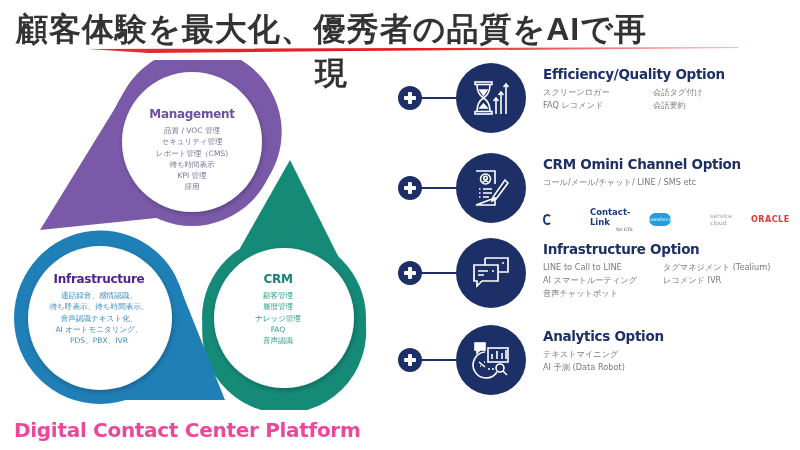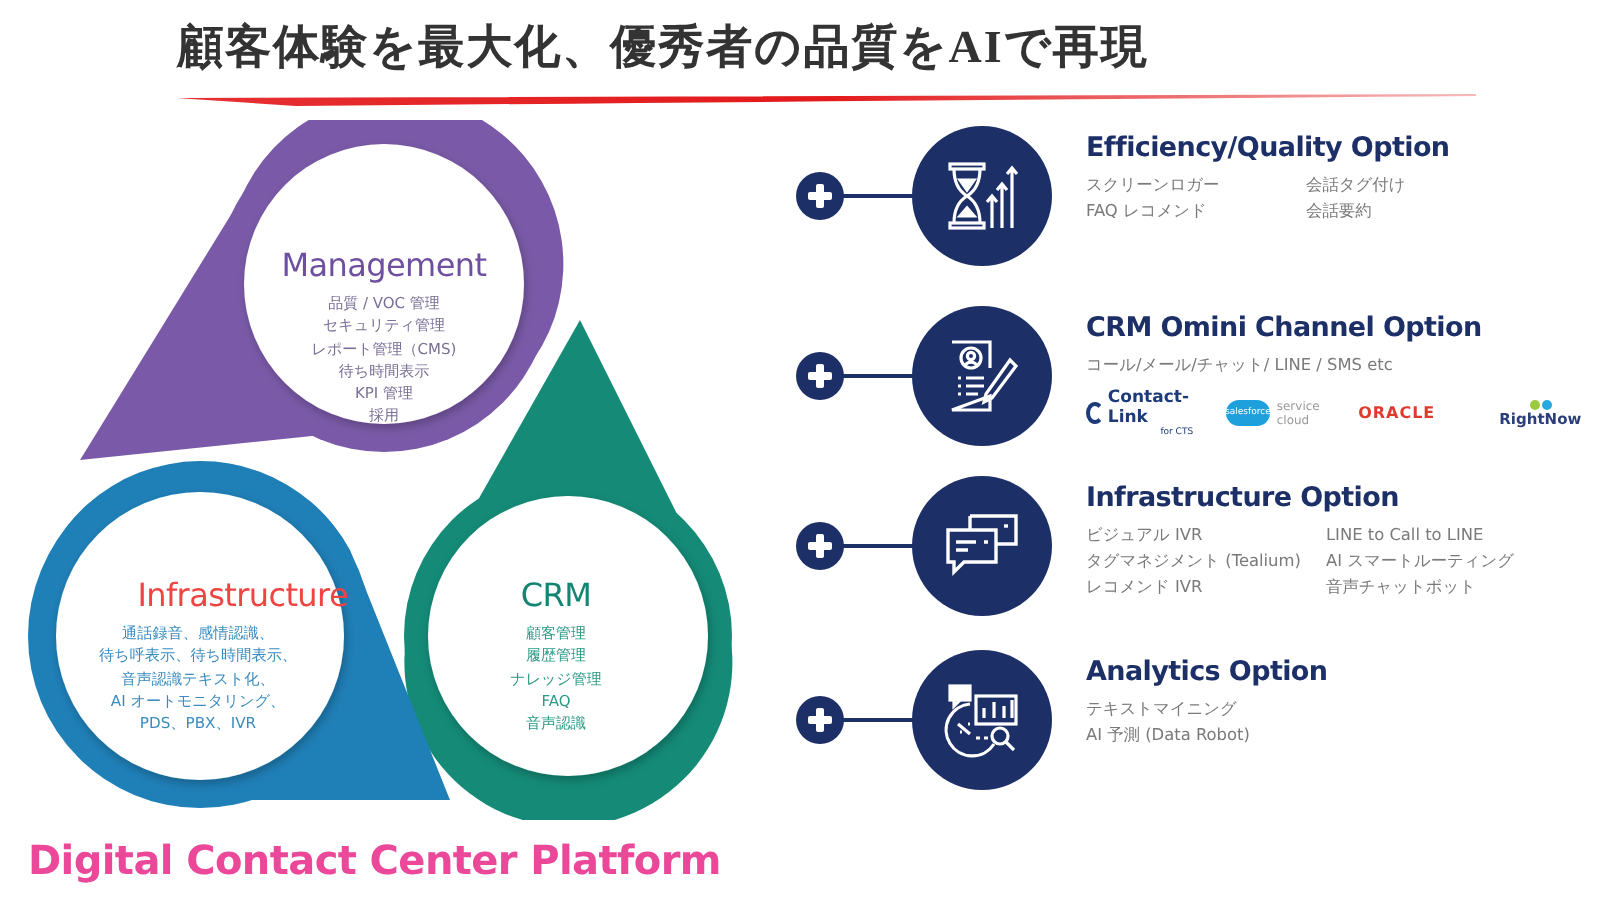--- a/index.html
+++ b/index.html
@@ -1,43 +1,43 @@
 <!DOCTYPE html>
 <html><head>
 <meta charset="utf-8">
 <style>
   * { box-sizing: border-box; margin: 0; padding: 0; }
   html, body { width: 800px; height: 450px; background: #ffffff; overflow: hidden; }
   body { position: relative; font-family: "DejaVu Sans", sans-serif; color: #1b2a5a; }
 
   .title {
     position: absolute; left: 0; top: 8px; width: 663px; text-align: center;
-    font-family: Liberation Serif, serif; font-weight: bold; font-size: 23px;
+    font-family: Liberation Sans, sans-serif; font-weight: bold; font-size: 32px;
     color: #333333; letter-spacing: 1px;
   }
   .title-underline {
     position: absolute; left: 88px; top: 47px; width: 650px; height: 6px;
   }
 
   
   .triad { position: absolute; left: 0; top: 60px; width: 390px; height: 350px; }
   .triad svg { position: absolute; left: 0; top: 0; }
   .circle-label {
     position: absolute; text-align: center;
     font-family: "DejaVu Sans", sans-serif;
   }
-  .circle-title { font-weight: normal; font-size: 16px; letter-spacing: -0.3px; display: block; margin-bottom: 4px; margin-top: 16px; }
+  .circle-title { font-weight: bold; font-size: 12px; letter-spacing: -0.3px; display: block; margin-bottom: 4px; }
   .circle-items { font-size: 7.5px; line-height: 11.3px; }
   .circle-items span { display: block; white-space: nowrap; }
 
   .mgmt { left: 126px; top: 47px; width: 132px; }
   .mgmt .circle-title { color: #6f4f9f; }
   .mgmt .circle-items { color: #7b6f96; }
   .infra { left: 24px; top: 212px; width: 150px; }
-  .infra .circle-title { color: #ef4444; text-align: right; }
+  .infra .circle-title { color: #4c1d95; }
   .infra .circle-items { color: #3a8cbf; font-size: 7.6px; }
   .crm { left: 222px; top: 212px; width: 112px; }
   .crm .circle-title { color: #138572; }
   .crm .circle-items { color: #2a9a86; }
 
   .platform-title {
     position: absolute; left: 14px; top: 418px;
     font-family: "DejaVu Sans", sans-serif; font-weight: bold; font-size: 20px;
     color: #ec4899; letter-spacing: -0.3px;
   }
@@ -60,21 +60,21 @@
   }
   .opt-circle svg { position: absolute; left: 15px; top: 15px; }
   .opt-text { position: absolute; left: 150px; top: 8px; width: 260px; }
   .opt-title { font-family: "DejaVu Sans", sans-serif; font-weight: bold; font-size: 13.5px; color: #1c2f66; letter-spacing: -0.3px; display: block; margin-bottom: 4px; }
   .opt-grid { display: grid; grid-template-columns: 110px 130px; column-gap: 0; row-gap: 0; }
   .opt-grid span, .opt-list span { font-size: 8.2px; color: #7a7a7a; line-height: 13px; white-space: nowrap; display: block; }
   .opt-grid.wide { grid-template-columns: 120px 130px; }
   .opt-list span { display: block; }
 
   .logos { display: flex; align-items: center; margin-top: 5px; gap: 0; }
-  .logo { display: flex; align-items: center; font-size: 8px; margin-right: 16px; }
+  .logo { display: flex; align-items: center; font-size: 8px; margin-right: 16px; gap: 36px; }
   .logo-contact { color: #1d3a7a; font-weight: bold; font-size: 8.5px; }
   .logo-contact .cl-mark { width: 11px; height: 11px; border: 2px solid #1d3a7a; border-radius: 50%; border-right-color: transparent; margin-right: 2px; }
   .logo-contact .sub { font-size: 4.5px; font-weight: normal; display: block; text-align: right; line-height: 5px; }
   .logo-sf .cloud { width: 26px; height: 13px; background: #1ea0dd; border-radius: 7px; color: #fff; font-size: 4.5px; text-align: center; line-height: 13px; margin-right: 3px; }
   .logo-sf .txt { color: #9a9a9a; font-size: 6px; }
   .logo-oracle { color: #e03a2f; font-weight: bold; font-size: 8px; letter-spacing: 0.5px; }
   .logo-rn { flex-direction: column; color: #2c3f7a; font-weight: bold; font-size: 7.5px; line-height: 8px; margin-left: 16px; }
   .logo-rn .dots { display: flex; gap: 1px; margin-bottom: 1px; }
   .logo-rn .dots i { width: 5px; height: 5px; border-radius: 50%; display: block; }
 </style>
@@ -228,21 +228,20 @@
       <path d="M14 5 H37 V19 H27"></path>
       <path d="M14 5 V12"></path>
       <path d="M31 10 H33"></path>
       <path d="M3 12 H27 V28 H11 L6 33 V28 H3 Z"></path>
       <path d="M7 18 H17 M7 22 H13 M21 18 H23"></path>
     </svg>
   </div>
   <div class="opt-text">
     <span class="opt-title">Infrastructure Option</span>
     <div class="opt-grid wide">
-      <span>ビジュアル IVR</span>
       <span>LINE to Call to LINE</span>
       <span>タグマネジメント (Tealium)</span>
       <span>AI スマートルーティング</span>
       <span>レコメンド IVR</span>
       <span>音声チャットボット</span>
     </div>
   </div>
 </div>
 
 <div class="option" style="top:320px;">

